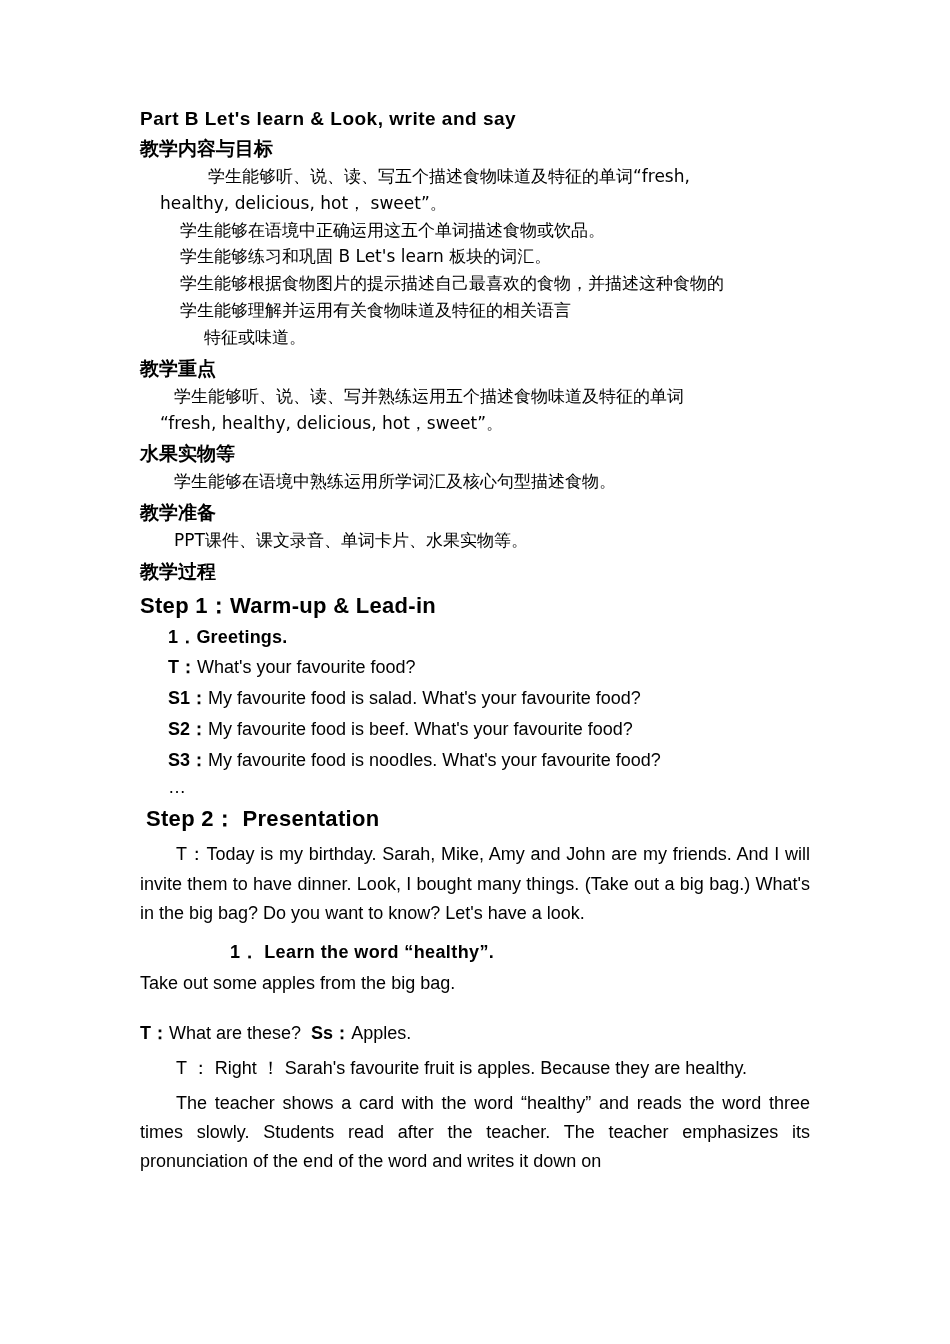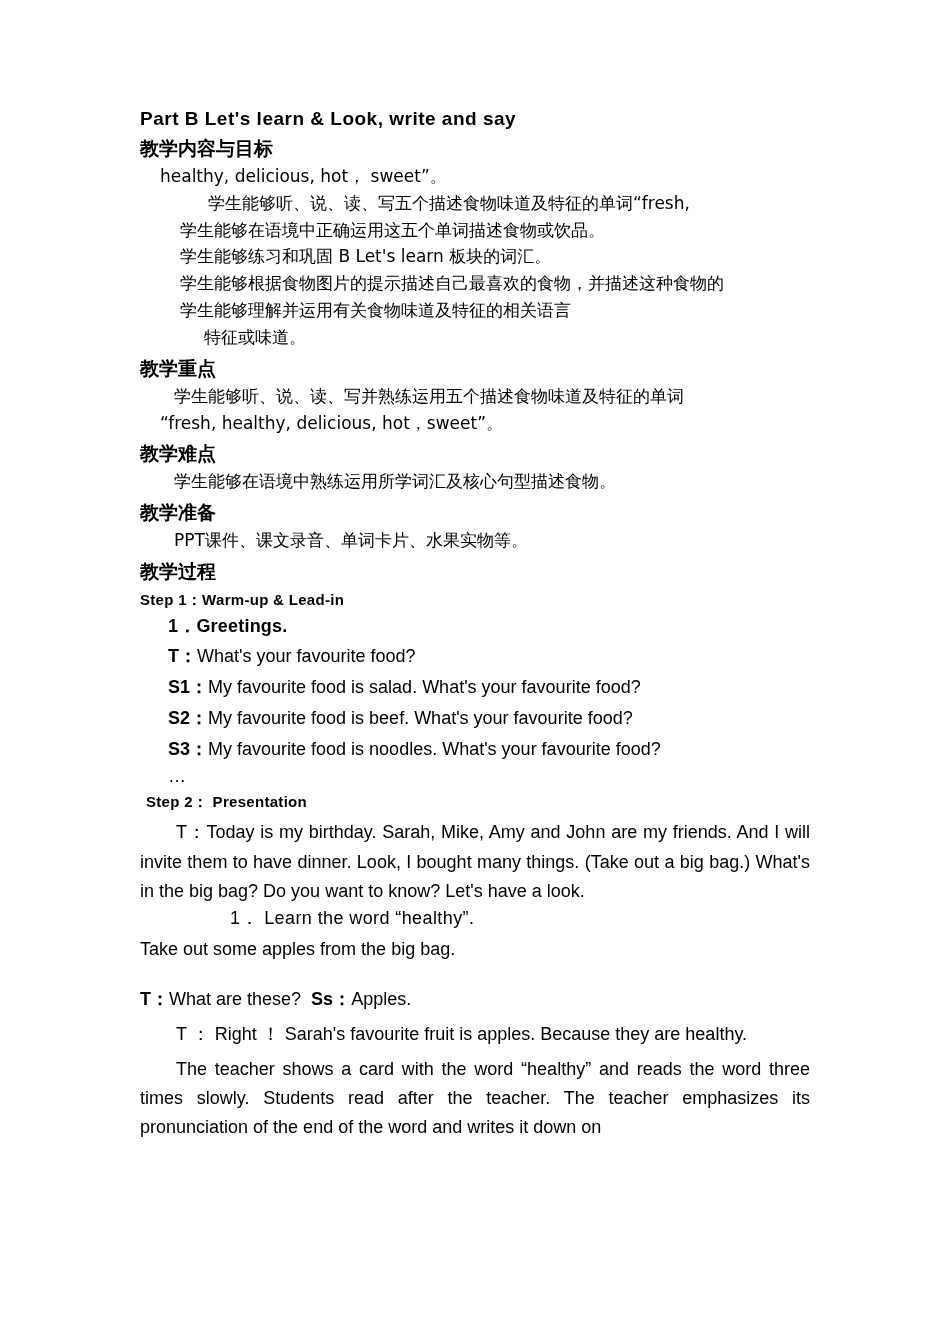--- a/index.html
+++ b/index.html
@@ -48,21 +48,21 @@
     text-indent: 0;
   }
   .hang2 {
     margin-left: 64px;
   }
   .bold {
     font-weight: bold;
   }
   .step-head {
     font-weight: bold;
-    font-size: 15px;
+    font-size: 22px;
     letter-spacing: 0.3px;
     margin: 6px 0 2px 0;
   }
   .sub-item {
     font-weight: bold;
     font-size: 18px;
     margin-left: 28px;
     margin-top: 4px;
     margin-bottom: 3px;
     letter-spacing: 0.2px;
@@ -86,57 +86,57 @@
     font-size: 18px;
     line-height: 1.62;
     text-align: justify;
     text-justify: inter-word;
     margin: 6px 0 0 0;
   }
   .body-para.first-indent {
     text-indent: 36px;
   }
   .learn-word {
-    font-weight: normal;
+    font-weight: bold;
     font-size: 18px;
     margin-left: 90px;
-    margin-top: 0;
+    margin-top: 12px;
     margin-bottom: 4px;
     letter-spacing: 0.4px;
   }
   .plain-line {
     font-size: 18px;
     line-height: 1.6;
     margin: 5px 0 0 0;
   }
   .tight {
     margin-top: 21px;
   }
 </style>
 </head>
 <body>
 
 <div class="page">
 
   <div class="doc-title">Part B Let's learn &amp; Look, write and say</div>
 
   <div class="section-head">教学内容与目标</div>
+  <div class="para para-cn hang" style="text-indent:28px;">学生能够听、说、读、写五个描述食物味道及特征的单词“fresh,</div>
   <div class="para para-cn" style="margin-left:20px;">healthy, delicious, hot， sweet”。</div>
-  <div class="para para-cn hang" style="text-indent:28px;">学生能够听、说、读、写五个描述食物味道及特征的单词“fresh,</div>
   <div class="para para-cn hang">学生能够在语境中正确运用这五个单词描述食物或饮品。</div>
   <div class="para para-cn hang">学生能够练习和巩固 B Let's learn 板块的词汇。</div>
   <div class="para para-cn hang">学生能够根据食物图片的提示描述自己最喜欢的食物，并描述这种食物的</div>
   <div class="para para-cn hang">学生能够理解并运用有关食物味道及特征的相关语言</div>
   <div class="para para-cn hang2">特征或味道。</div>
 
   <div class="section-head">教学重点</div>
   <div class="para para-cn" style="margin-left:34px;">学生能够听、说、读、写并熟练运用五个描述食物味道及特征的单词</div>
   <div class="para para-cn" style="margin-left:20px;">“fresh, healthy, delicious, hot，sweet”。</div>
 
-  <div class="section-head">教学难点</div>
+  <div class="section-head">水果实物等</div>
   <div class="para para-cn" style="margin-left:34px;">学生能够在语境中熟练运用所学词汇及核心句型描述食物。</div>
 
   <div class="section-head">教学准备</div>
   <div class="para para-cn" style="margin-left:34px;">PPT课件、课文录音、单词卡片、水果实物等。</div>
 
   <div class="section-head">教学过程</div>
 
   <div class="step-head">Step 1：Warm-up &amp; Lead-in</div>
   <div class="sub-item">1．Greetings.</div>
 

